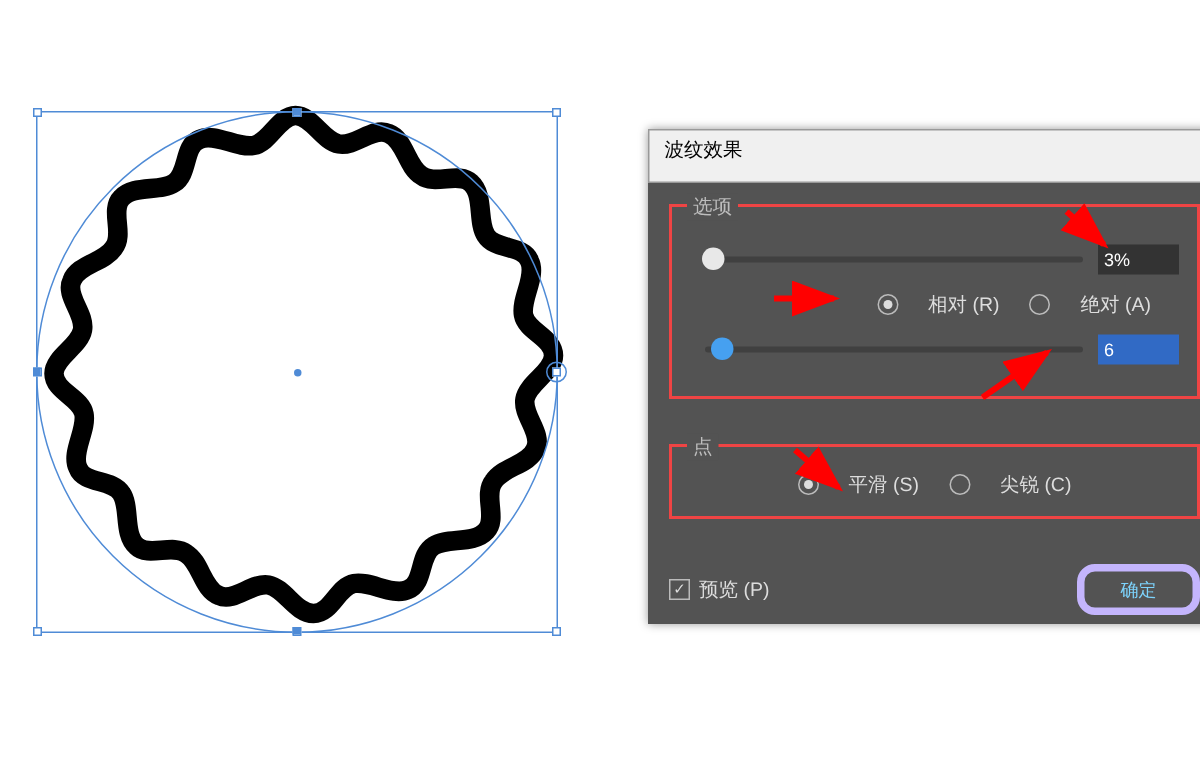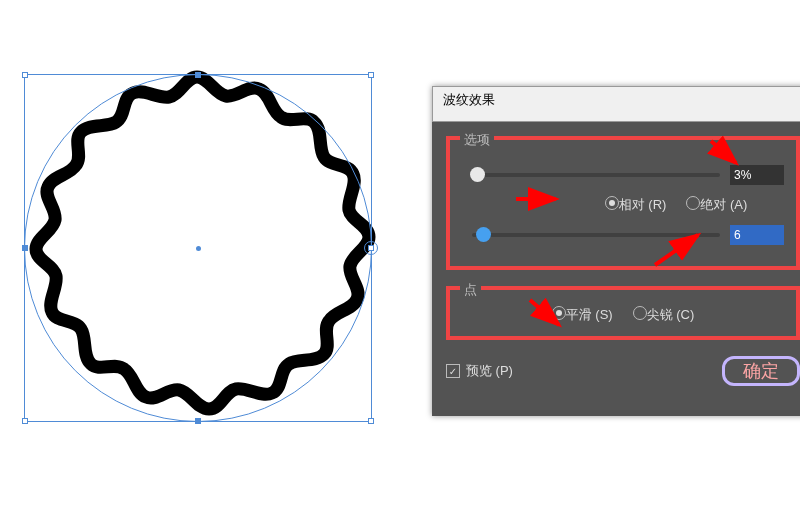--- a/index.html
+++ b/index.html
@@ -12,39 +12,39 @@
   .bound-circle{position:absolute;left:12px;top:10px;width:346px;height:346px;border:1px solid #4f8bd6;border-radius:50%}
   .center-dot{position:absolute;left:50%;top:50%;width:5px;height:5px;background:#4f8bd6;border-radius:50%;margin:-2.5px 0 0 -2.5px}
   .ring{position:absolute;left:50%;top:50%;width:12px;height:12px;border:1px solid #4f8bd6;border-radius:50%;margin:-6px 0 0 -6px}.r-r{left:358px;top:183px}
   .anchor{position:absolute;width:5px;height:5px;background:#4f8bd6}
   .a-t{left:183px;top:8px}.a-b{left:183px;top:354px}.a-l{left:10px;top:181px}
   .wavy{position:absolute;left:0;top:0}
 
   .dialog{position:absolute;left:432px;top:86px;width:382px;height:330px;background:#535353;box-shadow:0 0 6px rgba(0,0,0,.4)}
   .titlebar{height:26px;background:#f0f0f0;color:#000;padding:4px 10px;font-size:13px;border:1px solid #999}
   .body{padding:14px 14px 12px}
-  .group{border:4px solid #ef4444;padding:18px 12px 14px;position:relative;margin-bottom:16px}
+  .group{border:2px solid #ef4444;padding:18px 12px 14px;position:relative;margin-bottom:30px}
   .group .legend{position:absolute;top:-9px;left:10px;background:#535353;padding:0 4px;color:#bdbdbd;font-size:13px}
   .row{display:flex;align-items:center;height:26px;margin:4px 0}
   .label{color:#c8c8c8;font-size:13px;min-width:100px;text-align:right;padding-right:6px}
   .slider-track{flex:1;height:4px;background:#404040;border-radius:2px;position:relative;margin:0 10px}
   .slider-thumb{position:absolute;top:-6px;width:15px;height:15px;border-radius:50%}
   .slider-thumb.white{background:#e8e8e8}
   .slider-thumb.blue{background:#46a0f0}
   .value-box{width:46px;height:18px;background:#333;color:#fff;font-size:12px;text-align:left;border:none;padding:1px 4px}
   .value-box.selected{background:#316ac5;color:#fff}
   .radio-row{display:flex;gap:20px;color:#ddd;font-size:13px;justify-content:center}
-  .radio{display:flex;align-items:flex-start;gap:0}
+  .radio{display:flex;align-items:center;gap:20px}
   .radio .dot{width:12px;height:12px;border:1px solid #bbb;border-radius:50%;display:inline-flex;align-items:center;justify-content:center}
   .radio.checked .dot::after{content:"";width:6px;height:6px;border-radius:50%;background:#ddd}
   .foot{display:flex;align-items:center;gap:12px;margin-top:6px}
   .check{display:flex;align-items:center;gap:6px;color:#ddd;font-size:13px}
   .check .box{width:12px;height:12px;border:1px solid #bbb;display:inline-flex;align-items:center;justify-content:center;font-size:10px;color:#ddd}
   .spacer{flex:1}
-  .btn{min-width:72px;height:24px;border:3px solid #c4b5fd;border-radius:12px;background:transparent;color:#fca5a5;font-size:18px;display:flex;align-items:center;justify-content:center;cursor:pointer}
+  .btn{min-width:72px;height:24px;border:5px solid #c4b5fd;border-radius:12px;background:transparent;color:#7dd3fc;font-size:12px;display:flex;align-items:center;justify-content:center;cursor:pointer}
   
   .arrow{position:absolute;pointer-events:none}
 </style>
 </head>
 <body>
 
 <div class="canvas-area">
   <svg class="wavy" width="370" height="370" viewBox="0 0 370 370">
     <path fill="none" stroke="#000" stroke-width="13" d="
       M 185 13

